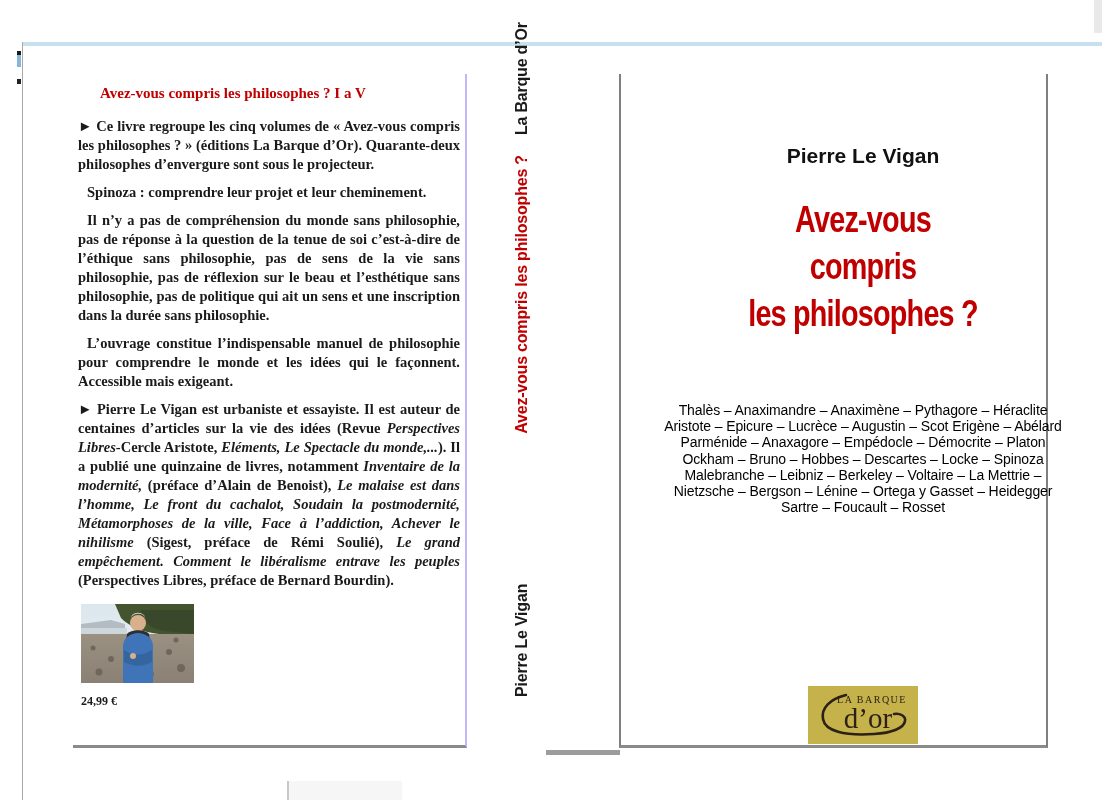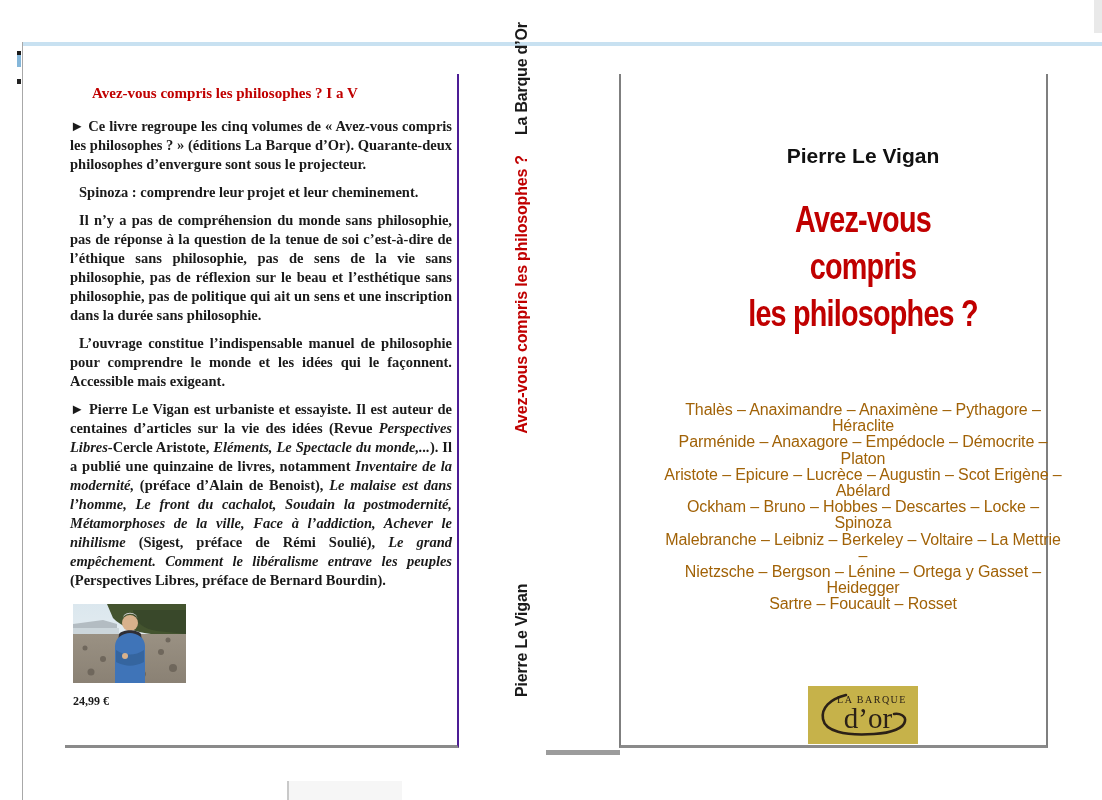--- a/index.html
+++ b/index.html
@@ -7,22 +7,22 @@
           font-family:"Liberation Serif",serif;color:#1a1a1a;}
   
   .top-blue-line{position:absolute;left:22px;top:42px;width:1080px;height:4px;background:#c8e1f1;}
   .canvas-left-border{position:absolute;left:22px;top:42px;width:1px;height:758px;background:#a8a8a8;}
   .cursor-mark{position:absolute;left:17px;top:51px;width:4px;height:16px;background:#85b7da;}
   .cursor-mark::before{content:"";position:absolute;left:0;top:0;width:4px;height:4px;background:#1a1a1a;}
   .dash-mark{position:absolute;left:17px;top:79px;width:4px;height:5px;background:#222222;}
   .scroll-thumb{position:absolute;left:1094px;top:0;width:8px;height:33px;background:#e9e9e9;}
   .bottom-gray-box{position:absolute;left:287px;top:781px;width:113px;height:19px;background:#f6f6f6;border-left:2px solid #c9c9c9;}
   
-  .back-page{position:absolute;left:65px;top:74px;width:392px;height:671px;
-             border-right:2px solid #4c1d95;border-bottom:3px solid #8a8a8a;
+  .back-page{position:absolute;left:73px;top:74px;width:392px;height:671px;
+             border-right:2px solid #c4b5fd;border-bottom:3px solid #8a8a8a;
              padding:0;box-sizing:content-box;}
   .back-inner{padding:6px 5px 0 5px;font-size:14.5px;line-height:19px;}
   .back-heading{color:#C00000;font-weight:bold;font-size:15px;margin:4px 0 14px 22px;}
   .back-par{text-align:justify;margin:0 0 9px 0;font-weight:bold;}
   .back-par.indent{text-indent:9px;}
   .emails{margin-top:16px;line-height:20px;}
   .email-link{text-decoration:underline;color:#111;}
   .author-photo{margin:14px 0 0 3px;display:block;}
   .price{font-weight:bold;font-size:12px;margin:9px 0 0 3px;}
   
@@ -37,22 +37,22 @@
   
   .front-page{position:absolute;left:619px;top:74px;width:425px;height:671px;
               border-left:2px solid #7f7f7f;border-right:2px solid #7f7f7f;
               border-bottom:3px solid #8a8a8a;}
   .front-inner{position:absolute;left:58px;top:0;width:368px;text-align:center;
                font-family:"Liberation Sans",sans-serif;}
   .front-author{position:absolute;left:0;top:70px;width:368px;font-size:21px;font-weight:bold;color:#111;}
   .front-title{position:absolute;left:0;top:122px;width:368px;color:#C00000;
                font-size:36px;line-height:47px;font-weight:bold;letter-spacing:-1px;}
   .front-title-line{transform:scaleX(0.8);transform-origin:center;}
-  .philosophers{position:absolute;left:-20px;top:328px;width:408px;font-size:16px;
-                line-height:16.2px;letter-spacing:-0.1px;color:#a16207;}
+  .philosophers{position:absolute;left:-20px;top:328px;width:408px;font-size:14px;
+                line-height:16.2px;letter-spacing:-0.1px;color:#000000;}
   .logo-wrap{position:absolute;left:129px;top:612px;width:110px;height:58px;}
   .spine-shadow{position:absolute;left:546px;top:750px;width:74px;height:5px;background:#9c9c9c;}
 </style>
 </head>
 <body>
 
 <div class="screen">
 
   <div class="top-blue-line"></div>
   <div class="canvas-left-border"></div>
@@ -131,22 +131,22 @@
       <div class="front-author">Pierre Le Vigan</div>
 
       <div class="front-title">
         <div class="front-title-line">Avez-vous</div>
         <div class="front-title-line">compris</div>
         <div class="front-title-line">les philosophes ?</div>
       </div>
 
       <div class="philosophers">
         <div>Thalès – Anaximandre – Anaximène – Pythagore – Héraclite</div>
+        <div>Aristote – Epicure – Lucrèce – Augustin – Scot Erigène – Abélard</div>
         <div>Parménide – Anaxagore – Empédocle – Démocrite – Platon</div>
-        <div>Aristote – Epicure – Lucrèce – Augustin – Scot Erigène – Abélard</div>
         <div>Ockham – Bruno – Hobbes – Descartes – Locke – Spinoza</div>
         <div>Malebranche – Leibniz – Berkeley – Voltaire – La Mettrie –</div>
         <div>Nietzsche – Bergson – Lénine – Ortega y Gasset – Heidegger</div>
         <div>Sartre – Foucault – Rosset</div>
       </div>
 
       <div class="logo-wrap">
         <svg width="110" height="58" viewBox="0 0 110 58">
           <rect x="0" y="0" width="110" height="58" fill="#C6B24A"></rect>
           <path d="M38,9 C22,13 13,22 15,33 C17,45 36,50 66,48 C84,47 96,42 97,35 C98,30 92,27 86,28" fill="none" stroke="#2b2117" stroke-width="2.6" stroke-linecap="round"></path>

